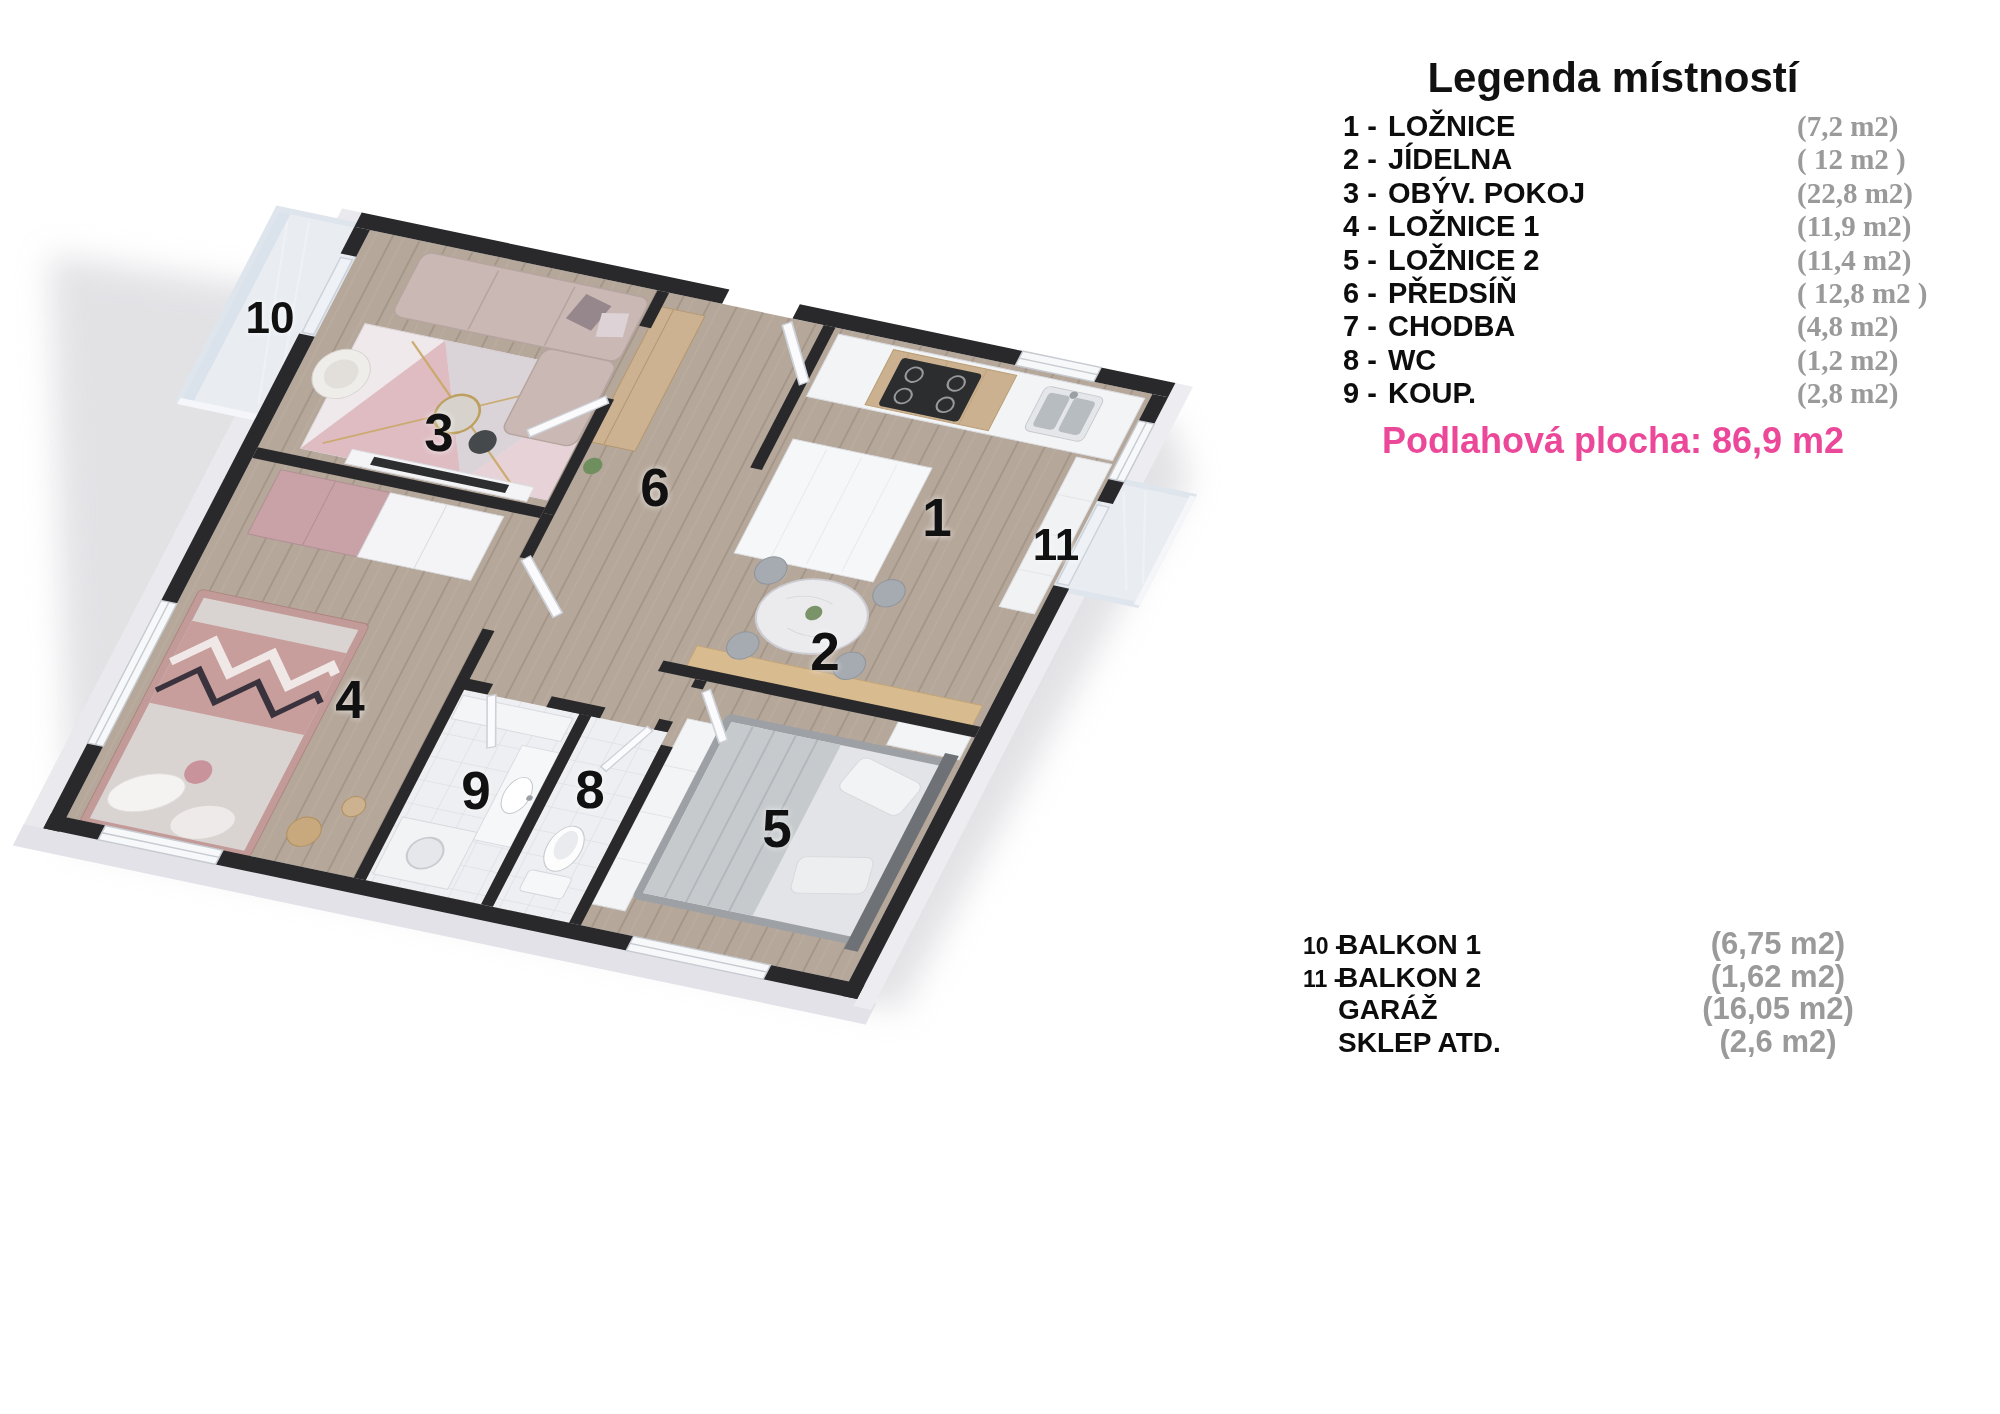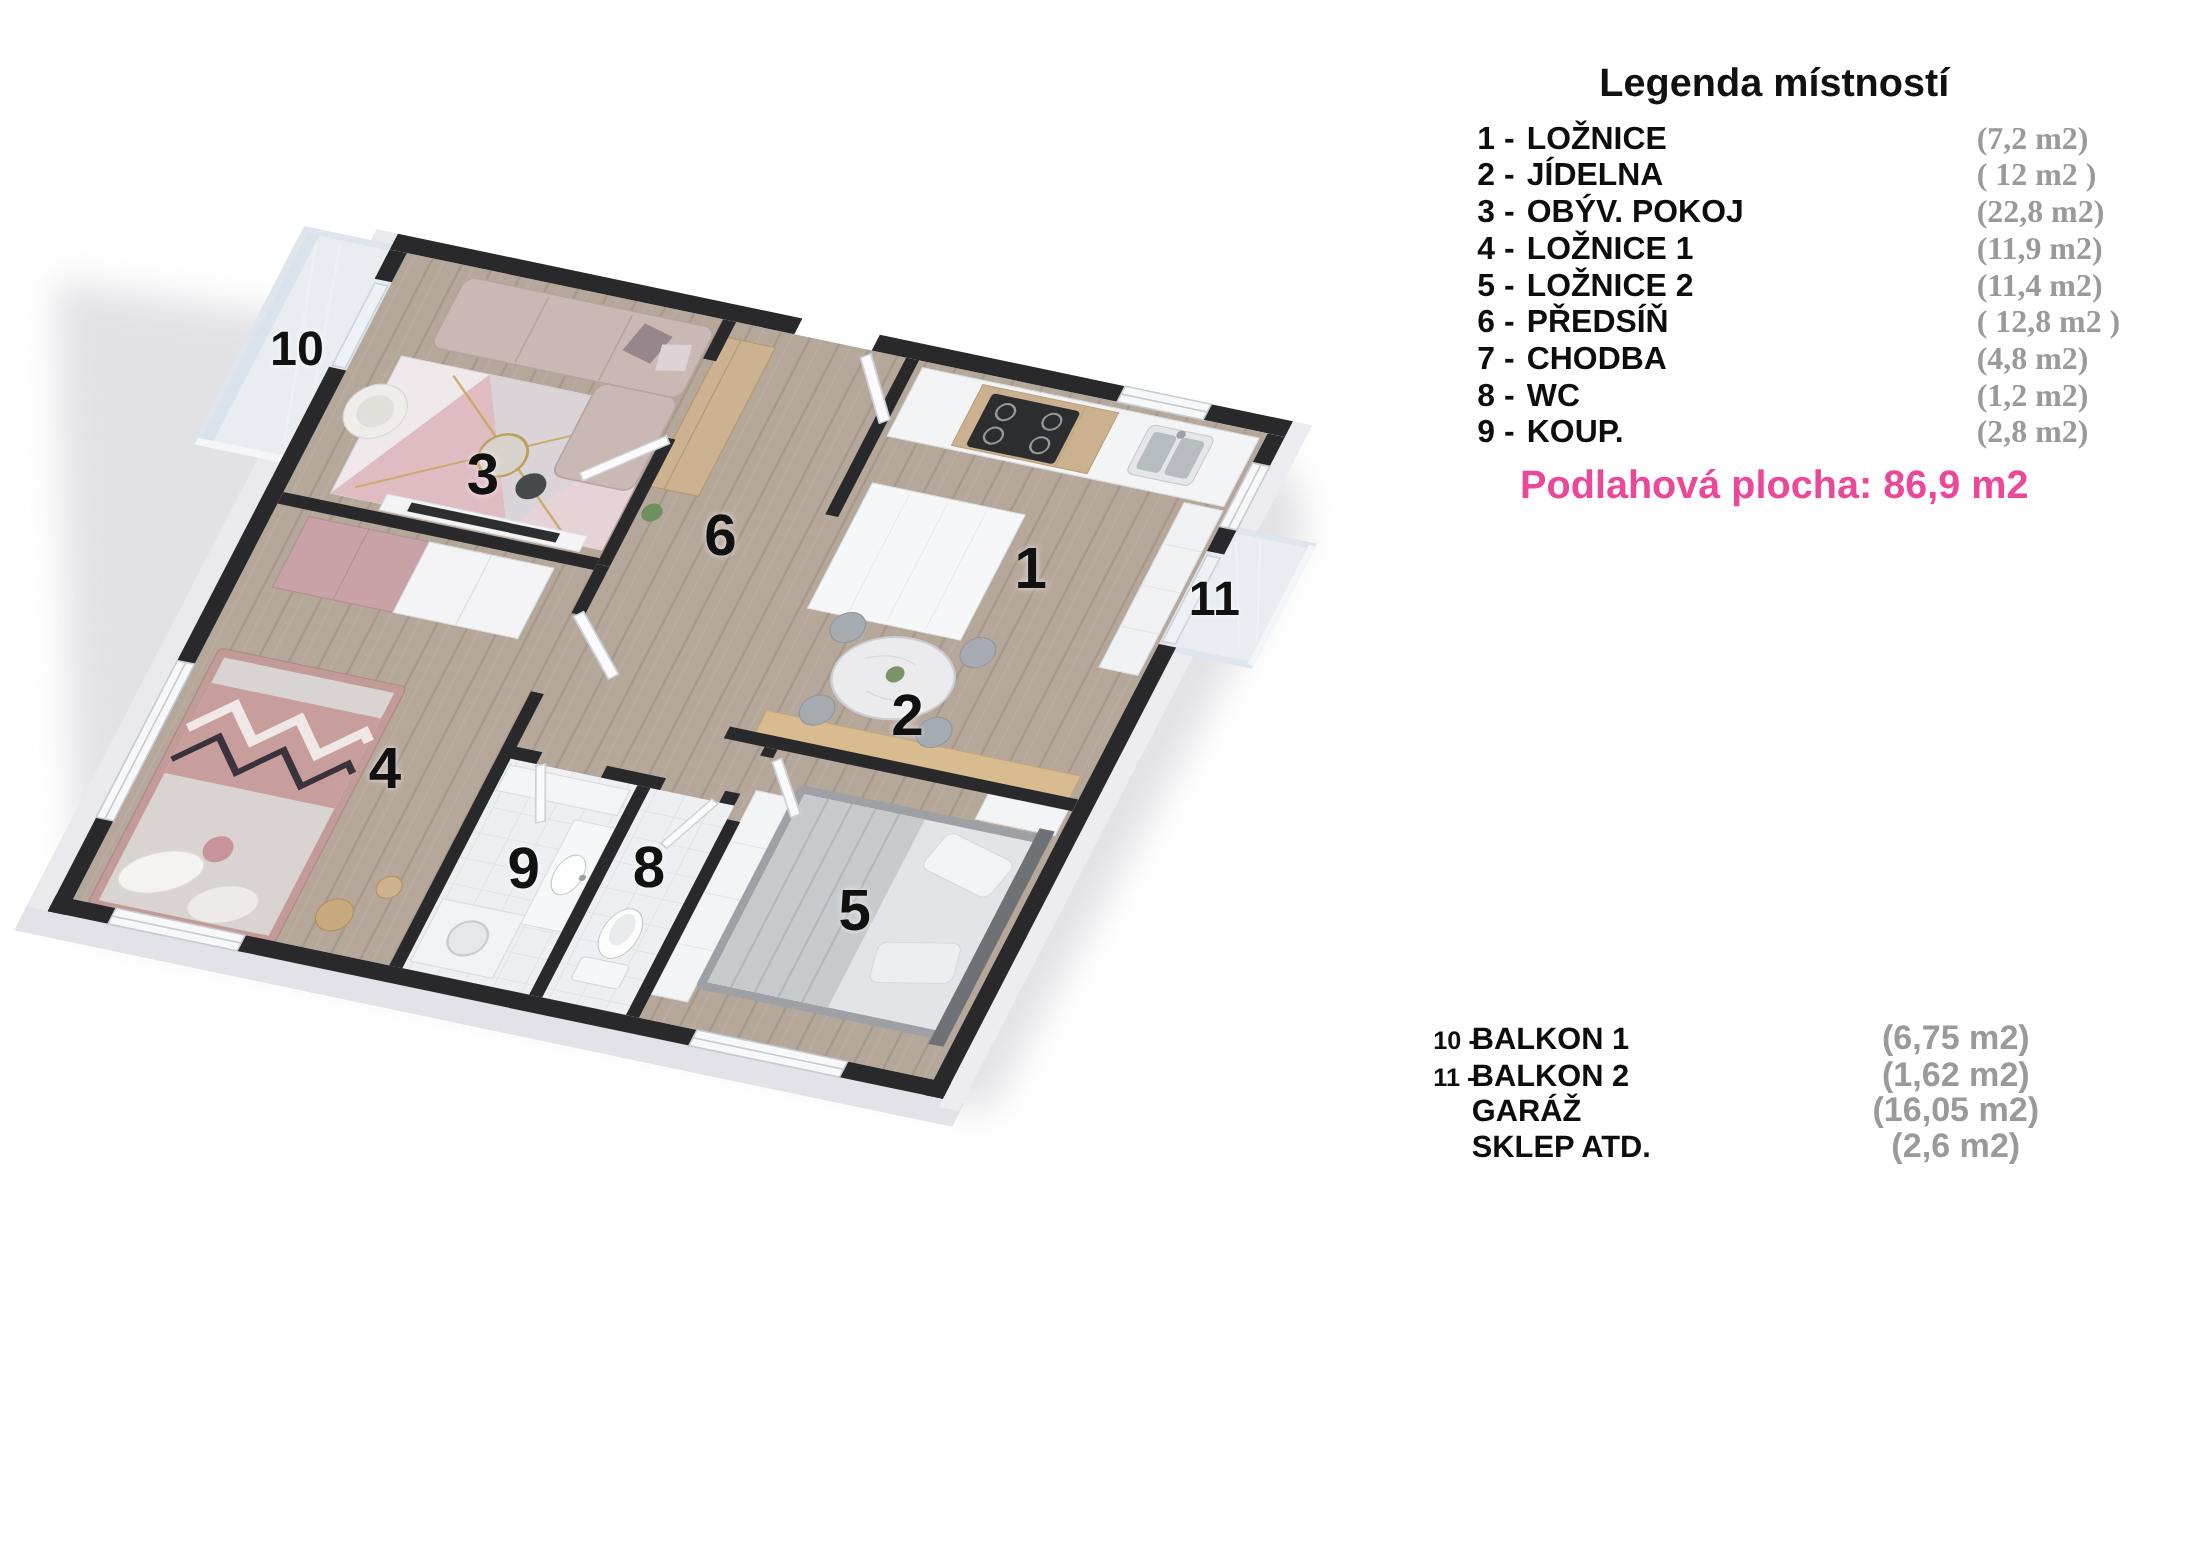--- a/index.html
+++ b/index.html
@@ -13,21 +13,21 @@
   
   .pnum{
     position:absolute;transform:translate(-50%,-50%);
     font-weight:bold;font-size:53px;color:#111;line-height:1;
     text-shadow:0 0 6px rgba(255,255,255,.75);
   }
   .pnum.small{font-size:44px;}
   
   .legend-title{
     position:absolute;left:1343px;top:54px;width:540px;
-    text-align:center;font-weight:bold;font-size:36px;color:#111;
+    text-align:center;font-weight:bold;font-size:42px;color:#111;
   }
   .legend-rooms{position:absolute;left:1343px;top:110px;width:600px;}
   .lrow{display:flex;align-items:baseline;height:33.4px;font-weight:bold;font-size:29px;}
   .lnum{width:45px;white-space:nowrap;}
   .llabel{width:409px;white-space:nowrap;}
   .larea{flex:1;text-align:left;color:#9a9a9a;white-space:nowrap;font-family:Liberation Serif, serif;}
   .legend-total{
     position:absolute;left:1343px;top:420px;width:540px;
     text-align:center;font-weight:bold;font-size:36px;color:#ec4899;
   }
@@ -255,21 +255,21 @@
       <rect x="-14" y="34" width="12" height="84" fill="#eef2f7" stroke="#ccd3db"></rect>
       <rect x="802" y="124" width="12" height="88" fill="#eef2f7" stroke="#ccd3db"></rect>
     </g>
   </g>
 </svg>
 
 <div class="pnum small" style="left:270px;top:318px;">10</div>
 <div class="pnum" style="left:439px;top:432px;">3</div>
 <div class="pnum" style="left:655px;top:487px;">6</div>
 <div class="pnum" style="left:937px;top:517px;">1</div>
-<div class="pnum small" style="left:1104px;top:545px;">11</div>
+<div class="pnum small" style="left:1056px;top:545px;">11</div>
 <div class="pnum" style="left:825px;top:651px;">2</div>
 <div class="pnum" style="left:350px;top:699px;">4</div>
 <div class="pnum" style="left:476px;top:790px;">9</div>
 <div class="pnum" style="left:590px;top:789px;">8</div>
 <div class="pnum" style="left:777px;top:828px;">5</div>
 
 <div class="legend-title">Legenda místností</div>
 
 <div class="legend-rooms">
   <div class="lrow">

